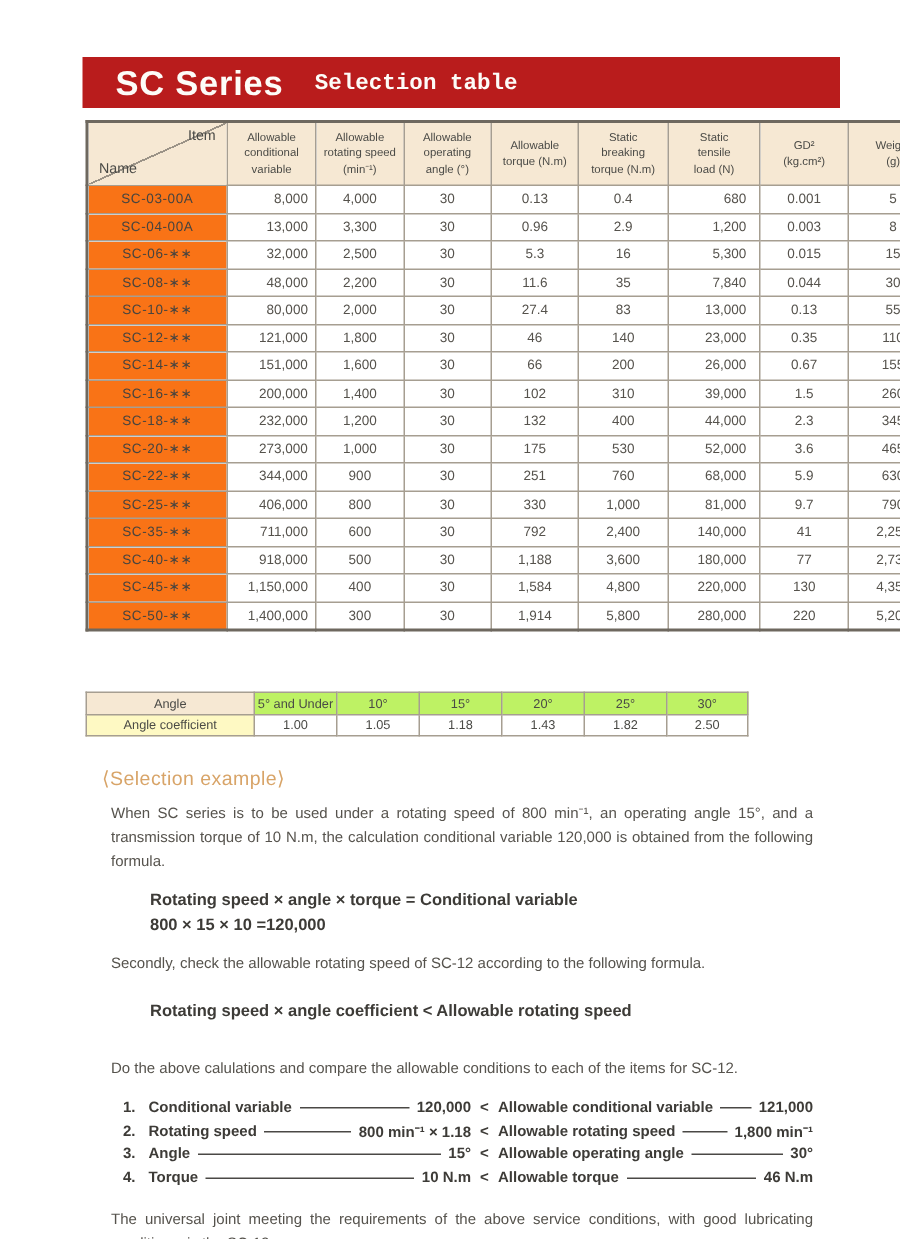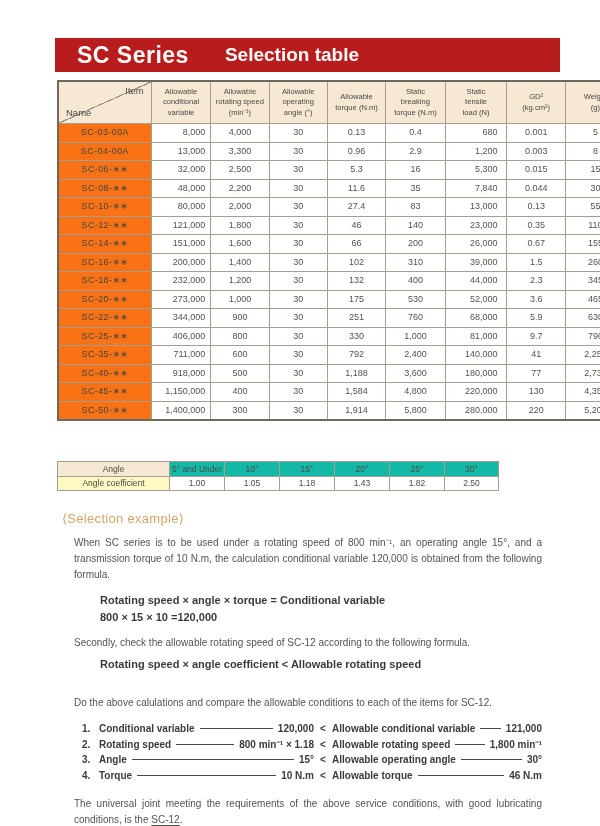--- a/index.html
+++ b/index.html
@@ -12,22 +12,22 @@
 
   
   .banner {
     position:absolute; left:55px; top:38px; width:505px; height:34px;
     background:#b91c1c; display:flex; align-items:center;
   }
   .banner .series {
     margin-left:22px; font-size:23px; font-weight:bold; color:#fdfcf8; letter-spacing:0.5px;
   }
   .banner .sub {
-    margin-left:36px; font-family:Liberation Sans, sans-serif;
-    font-size:19px; font-weight:bold; color:#fdfcf8;
+    margin-left:21px; font-family:Liberation Mono, monospace;
+    font-size:15px; font-weight:bold; color:#fdfcf8;
   }
 
   
   table { border-collapse:collapse; table-layout:fixed; }
   .spec-table {
     position:absolute; left:57px; top:80px; width:570px;
     border:2px solid #6e685f;
   }
   .spec-table th, .spec-table td { border:1px solid #a69e91; overflow:hidden; }
   .spec-table thead th {
@@ -55,35 +55,35 @@
   .corner .cname { position:absolute; bottom:3px; left:7px; font-size:9.5px; }
 
   
   .angle-table {
     position:absolute; left:57px; top:461px; width:441px;
     border:1.5px solid #6e685f;
   }
   .angle-table td { border:1px solid #a69e91; height:13.5px; font-size:8.5px;
     text-align:center; color:#4a4a46; line-height:1; padding:0; }
   .angle-table td.lbl { background:#f6e8d3; }
-  .angle-table tr.ang td { background:#14b8a6; }
+  .angle-table tr.ang td { background:#bef264; }
   .angle-table tr.ang td.lbl { background:#f6e8d3; }
   .angle-table tr.coef td { background:#ffffff; }
   .angle-table tr.coef td.lbl { background:#fef9c3; }
 
   
   .example { position:absolute; left:62px; top:511px; width:480px; }
-  .ex-heading { color:#d8a468; font-size:13px; letter-spacing:0.3px; margin:0 0 9px 0; }
+  .ex-heading { color:#d8a468; font-size:13px; letter-spacing:0.3px; margin:0 0 9px 6px; }
   .para {
     margin:0 0 10px 12px; width:468px; font-size:10px; line-height:1.58;
     color:#56534d; text-align:justify;
   }
   .formula { margin:0 0 9px 38px; font-size:11px; font-weight:bold; color:#3d3b37; line-height:1.55; }
   .formula.gap-big { margin-bottom:22px; }
-  .para.tight { margin-bottom:5px; }
+  .para.tight { margin-bottom:15px; }
   .para.single { text-align:left; }
 
   .comparisons { margin:0 0 13px 20px; }
   .comp-row { display:flex; align-items:center; height:15.5px; font-size:10px; font-weight:bold; color:#3d3b37; }
   .comp-left { width:232px; display:flex; align-items:center; }
   .comp-op { width:18px; text-align:center; }
   .comp-right { flex:1; display:flex; align-items:center; }
   .comp-num { width:17px; }
   .leader { flex:1; height:0; border-top:1.4px solid #4a4845; margin:0 5px; }
   .u { text-decoration:underline; text-underline-offset:2px; }

